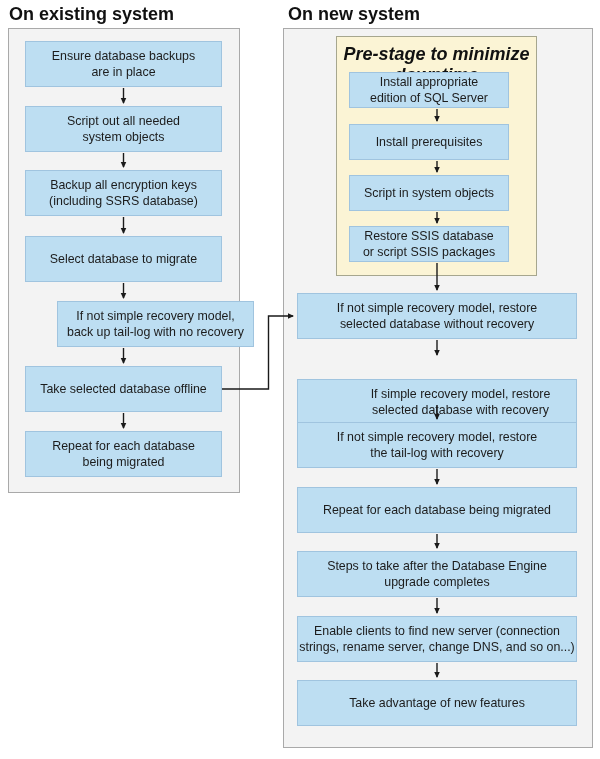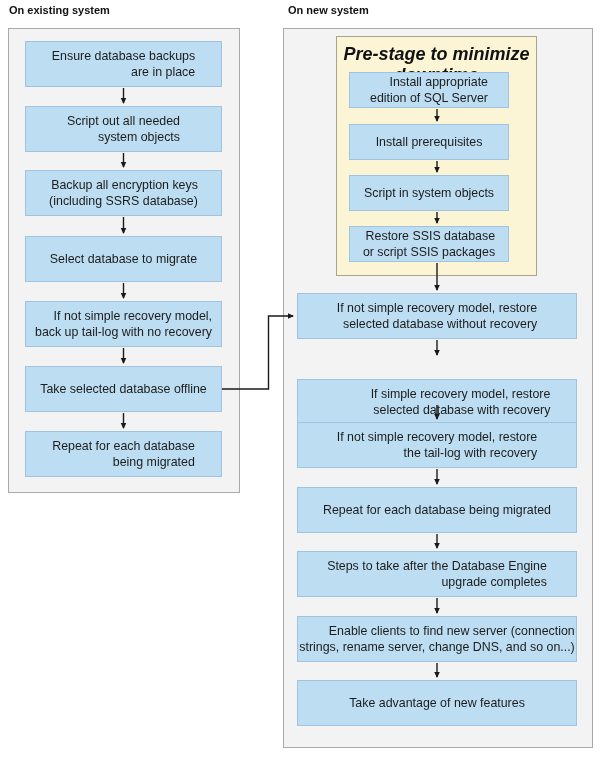--- a/index.html
+++ b/index.html
@@ -6,21 +6,21 @@
   .canvas{
     position:relative;
     width:600px;height:759px;
     background:#ffffff;
     font-family:"Liberation Sans", sans-serif;
     color:#1c1c1c;
     overflow:hidden;
   }
   .col-heading{
     position:absolute;
-    font-size:11px;
+    font-size:18px;
     font-weight:bold;
     color:#111;
     white-space:nowrap;
   }
   .panel{
     position:absolute;
     background:#f3f3f3;
     border:1px solid #a9a9a9;
     box-sizing:border-box;
   }
@@ -39,21 +39,21 @@
     text-align:center;
   }
   .box{
     position:absolute;
     background:#bddef2;
     border:1px solid rgba(125,165,200,0.45);
     box-sizing:border-box;
     display:flex;
     align-items:center;
     justify-content:center;
-    text-align:right;
+    text-align:center;
     font-size:12.4px;
     line-height:1.3;
     color:#1c1c1c;
     white-space:pre-line;
   }
   .box-l{left:25px;width:197px;height:46px;}
   .box-y{left:349px;width:160px;height:36px;}
   .box-w{left:297px;width:280px;height:46px;}
   .arrow-overlay{
     position:absolute;
@@ -75,21 +75,21 @@
   <div class="prestage-panel" style="left:336px;top:36px;width:201px;height:240px;"></div>
   <div class="prestage-title" style="left:336px;top:44px;width:201px;">Pre-stage to minimize downtime</div>
 
   <div class="box box-l" style="top:41px;">Ensure database backups
 are in place</div>
   <div class="box box-l" style="top:106px;">Script out all needed
 system objects</div>
   <div class="box box-l" style="top:170px;">Backup all encryption keys
 (including SSRS database)</div>
   <div class="box box-l" style="top:236px;">Select database to migrate</div>
-  <div class="box box-l" style="top:301px;">If not simple recovery model,
+  <div class="box box-l" style="top:301px;margin-left:32px;">If not simple recovery model,
 back up tail-log with no recovery</div>
   <div class="box box-l" style="top:366px;">Take selected database offline</div>
   <div class="box box-l" style="top:431px;">Repeat for each database
 being migrated</div>
 
   <div class="box box-y" style="top:72px;">Install appropriate
 edition of SQL Server</div>
   <div class="box box-y" style="top:124px;">Install prerequisites</div>
   <div class="box box-y" style="top:226px;">Restore SSIS database
 or script SSIS packages</div>

